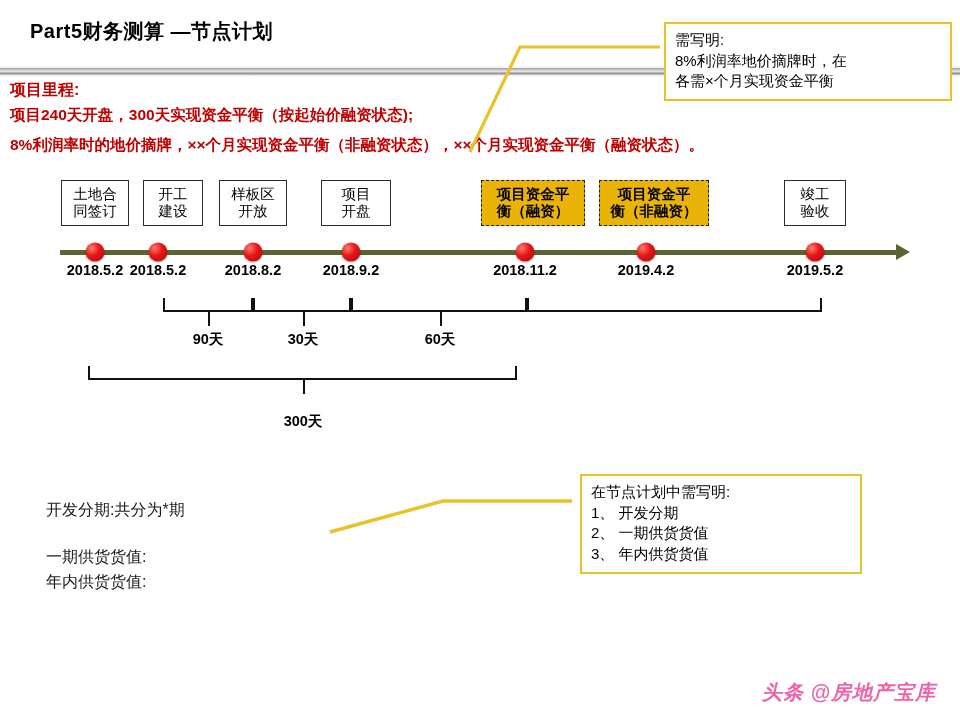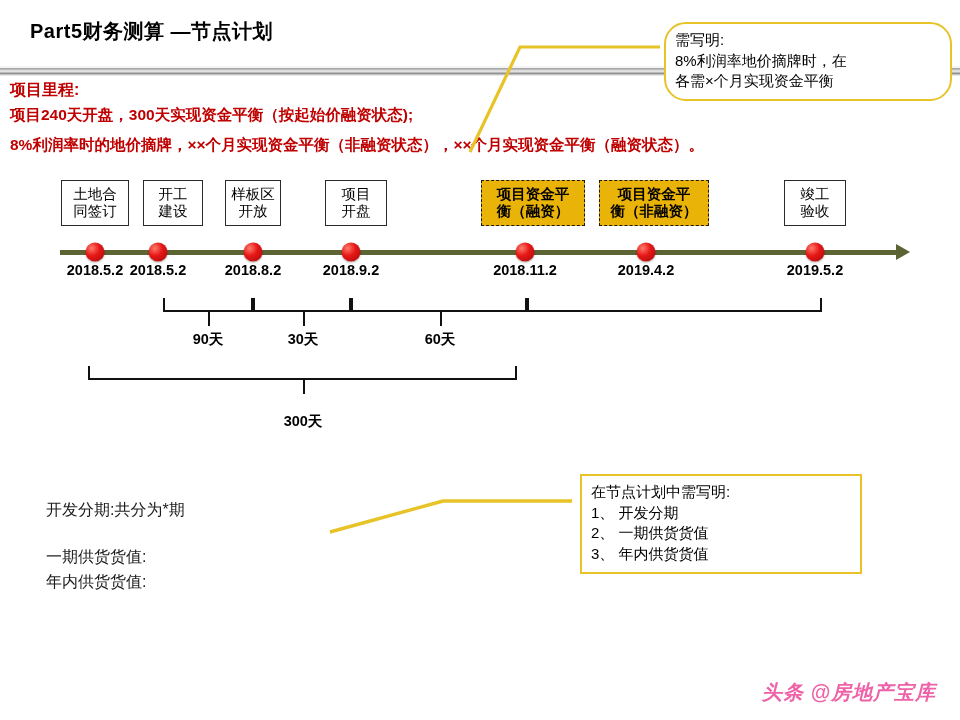--- a/index.html
+++ b/index.html
@@ -26,21 +26,21 @@
   #milestone-block .ln{white-space:nowrap;}
   #ms-title{font-size:16px;margin-bottom:4px;}
   #ms-line1{font-size:15.5px;margin-bottom:9px;}
   #ms-line2{font-size:15.5px;}
 
   
   .callout{
     border:2.5px solid #e8c328;background:#ffffff;color:#000;
     font-size:15px;line-height:1.38;padding:6px 9px 7px 9px;box-sizing:border-box;
   }
-  #callout-top{left:664px;top:22px;width:288px;border-radius:22px;}
+  #callout-top{left:664px;top:22px;width:288px;}
   #callout-bottom{left:580px;top:474px;width:282px;}
   .callout .cl{white-space:nowrap;}
 
   
   #timeline-axis{
     left:60px;top:250px;width:840px;height:5px;background:#5c6434;
   }
   #timeline-arrow{
     left:896px;top:244px;width:0;height:0;
     border-top:8px solid transparent;border-bottom:8px solid transparent;
@@ -116,27 +116,27 @@
       <div>同签订</div>
     </div>
     <div class="abs node-dot" style="left: 95px; top: 252px;"></div>
     <div class="abs node-date" style="left: 95px; top: 262px;">2018.5.2</div>
     <div class="abs node-box plain" style="left: 173px; width: 60px; top: 180px;">
       <div>开工</div>
       <div>建设</div>
     </div>
     <div class="abs node-dot" style="left: 158px; top: 252px;"></div>
     <div class="abs node-date" style="left: 158px; top: 262px;">2018.5.2</div>
-    <div class="abs node-box plain" style="left: 253px; width: 56px; top: 180px;">
+    <div class="abs node-box plain" style="left: 253px; width: 68px; top: 180px;">
       <div>样板区</div>
       <div>开放</div>
     </div>
     <div class="abs node-dot" style="left: 253px; top: 252px;"></div>
     <div class="abs node-date" style="left: 253px; top: 262px;">2018.8.2</div>
-    <div class="abs node-box plain" style="left: 356px; width: 62px; top: 180px;">
+    <div class="abs node-box plain" style="left: 356px; width: 70px; top: 180px;">
       <div>项目</div>
       <div>开盘</div>
     </div>
     <div class="abs node-dot" style="left: 351px; top: 252px;"></div>
     <div class="abs node-date" style="left: 351px; top: 262px;">2018.9.2</div>
     <div class="abs node-box hl" style="left: 533px; width: 104px; top: 180px;">
       <div>项目资金平</div>
       <div>衡（融资）</div>
     </div>
     <div class="abs node-dot" style="left: 525px; top: 252px;"></div>

